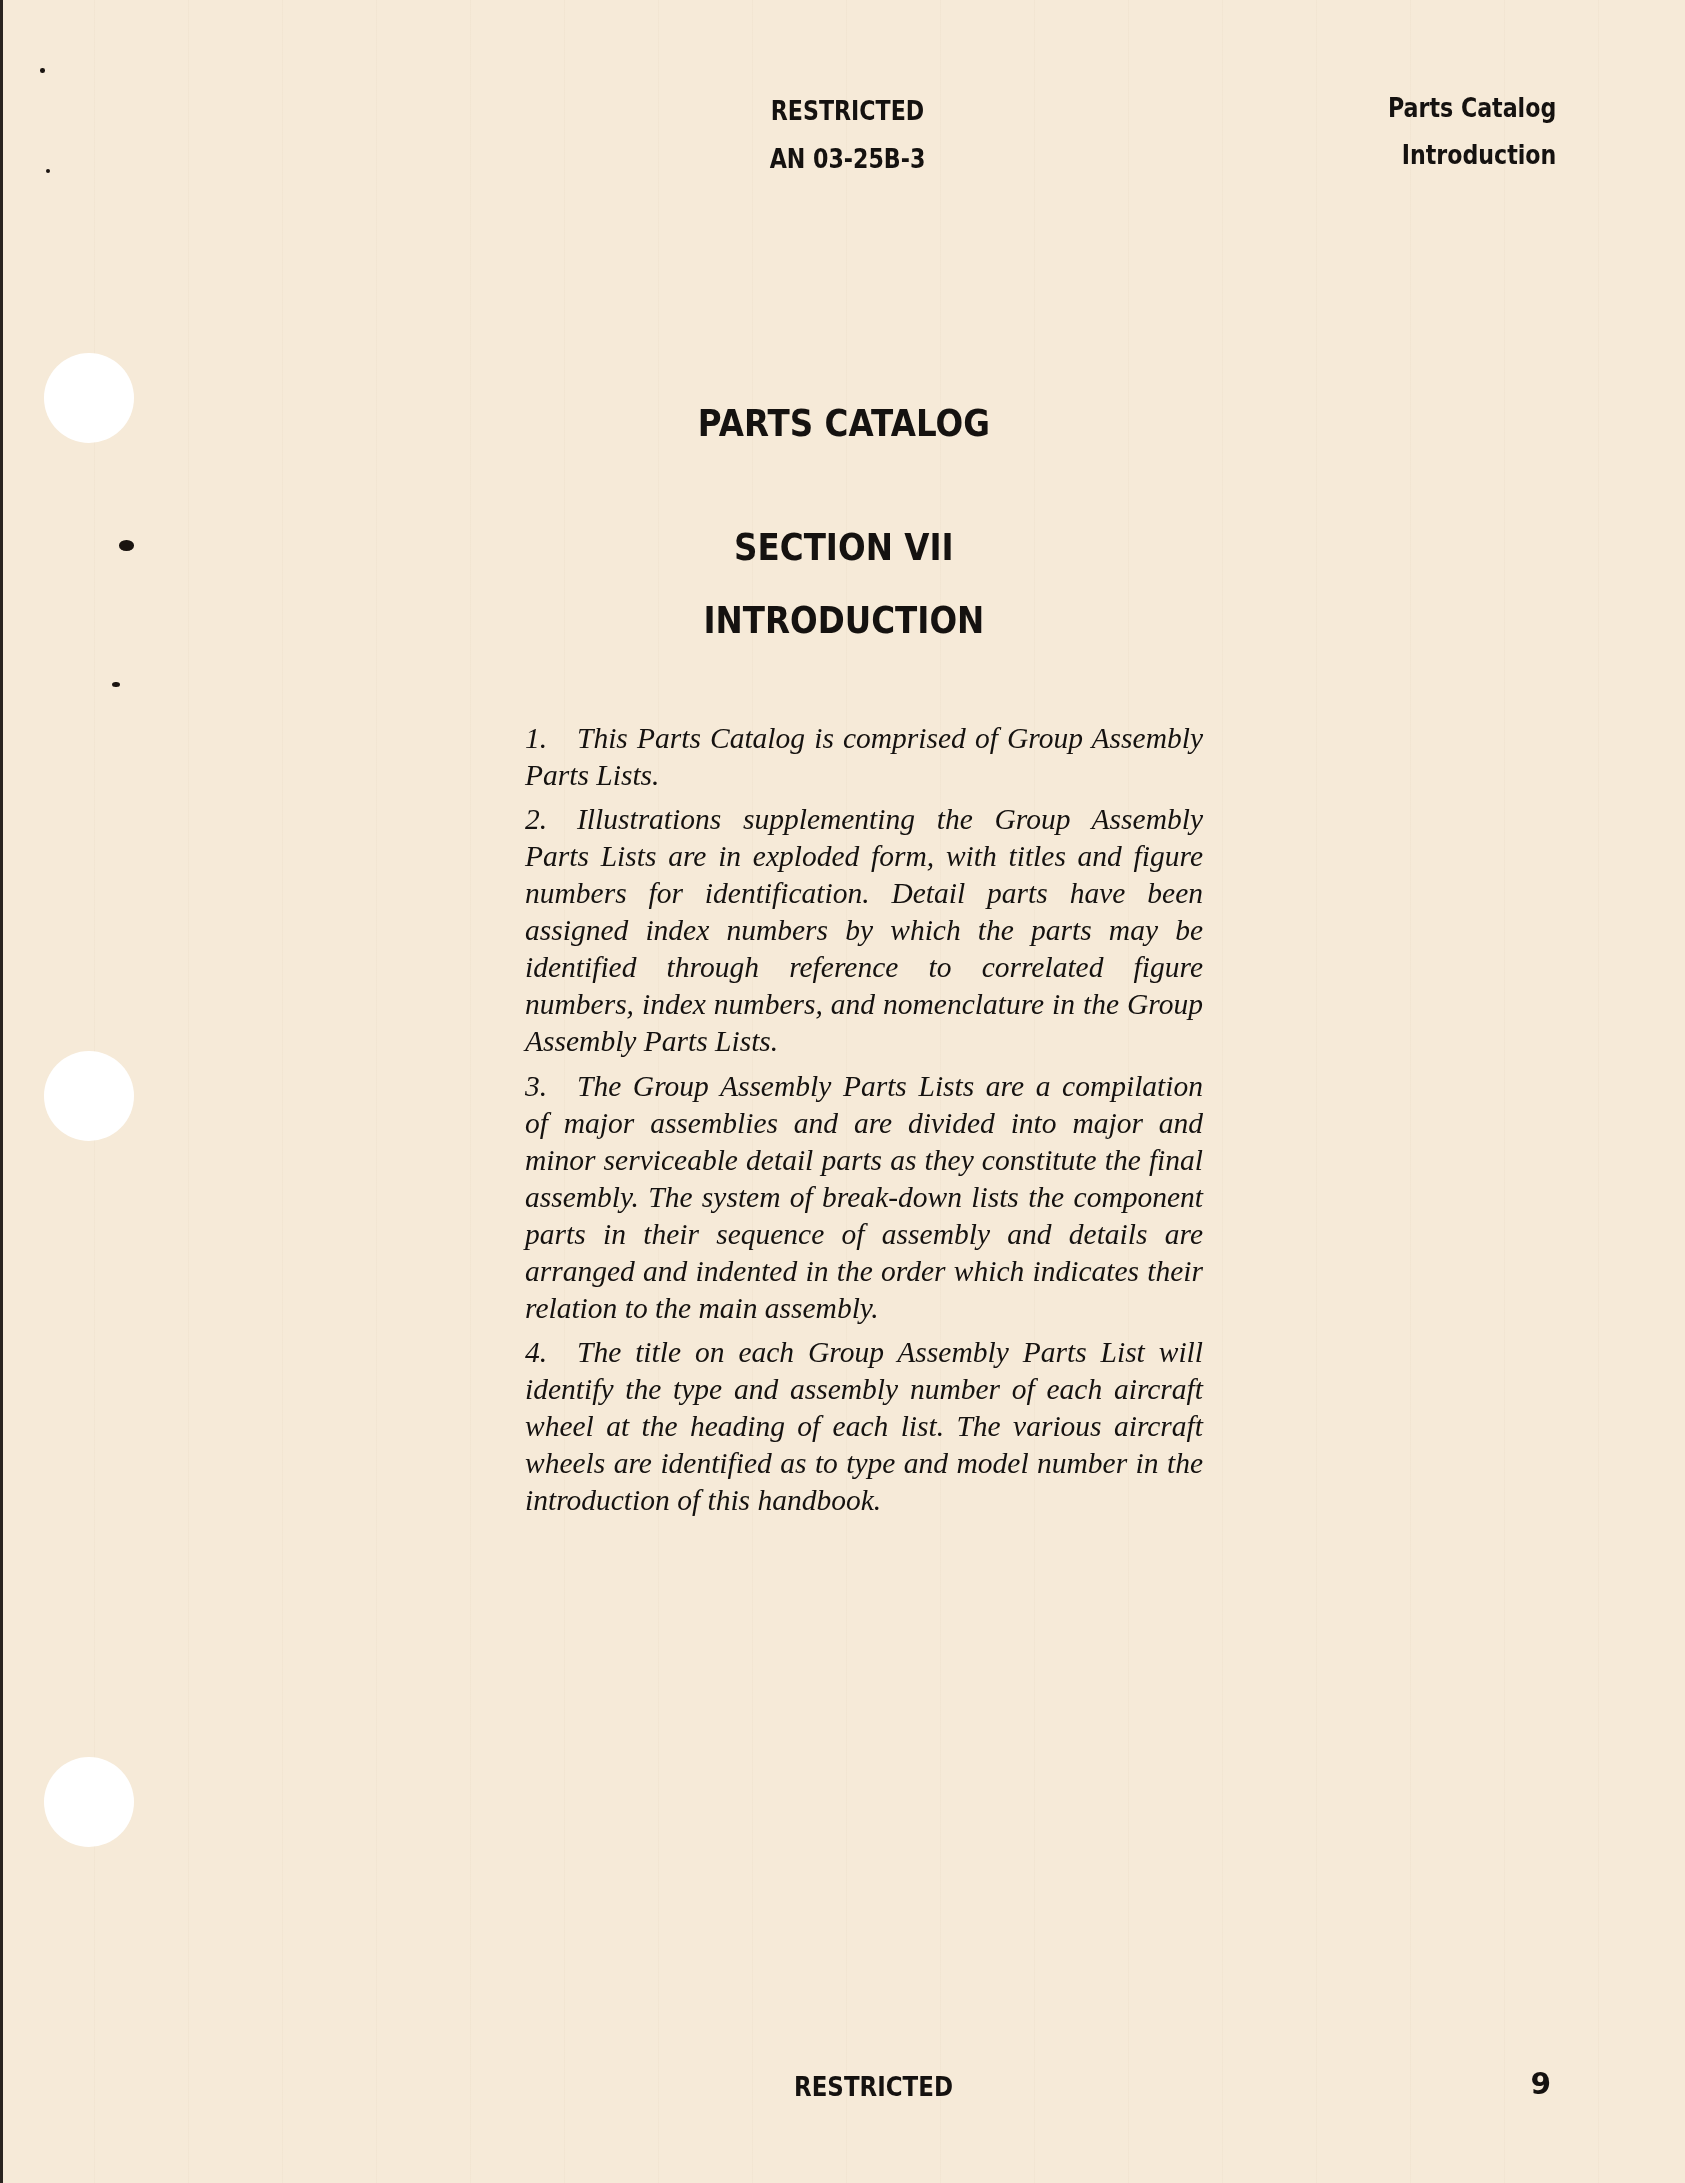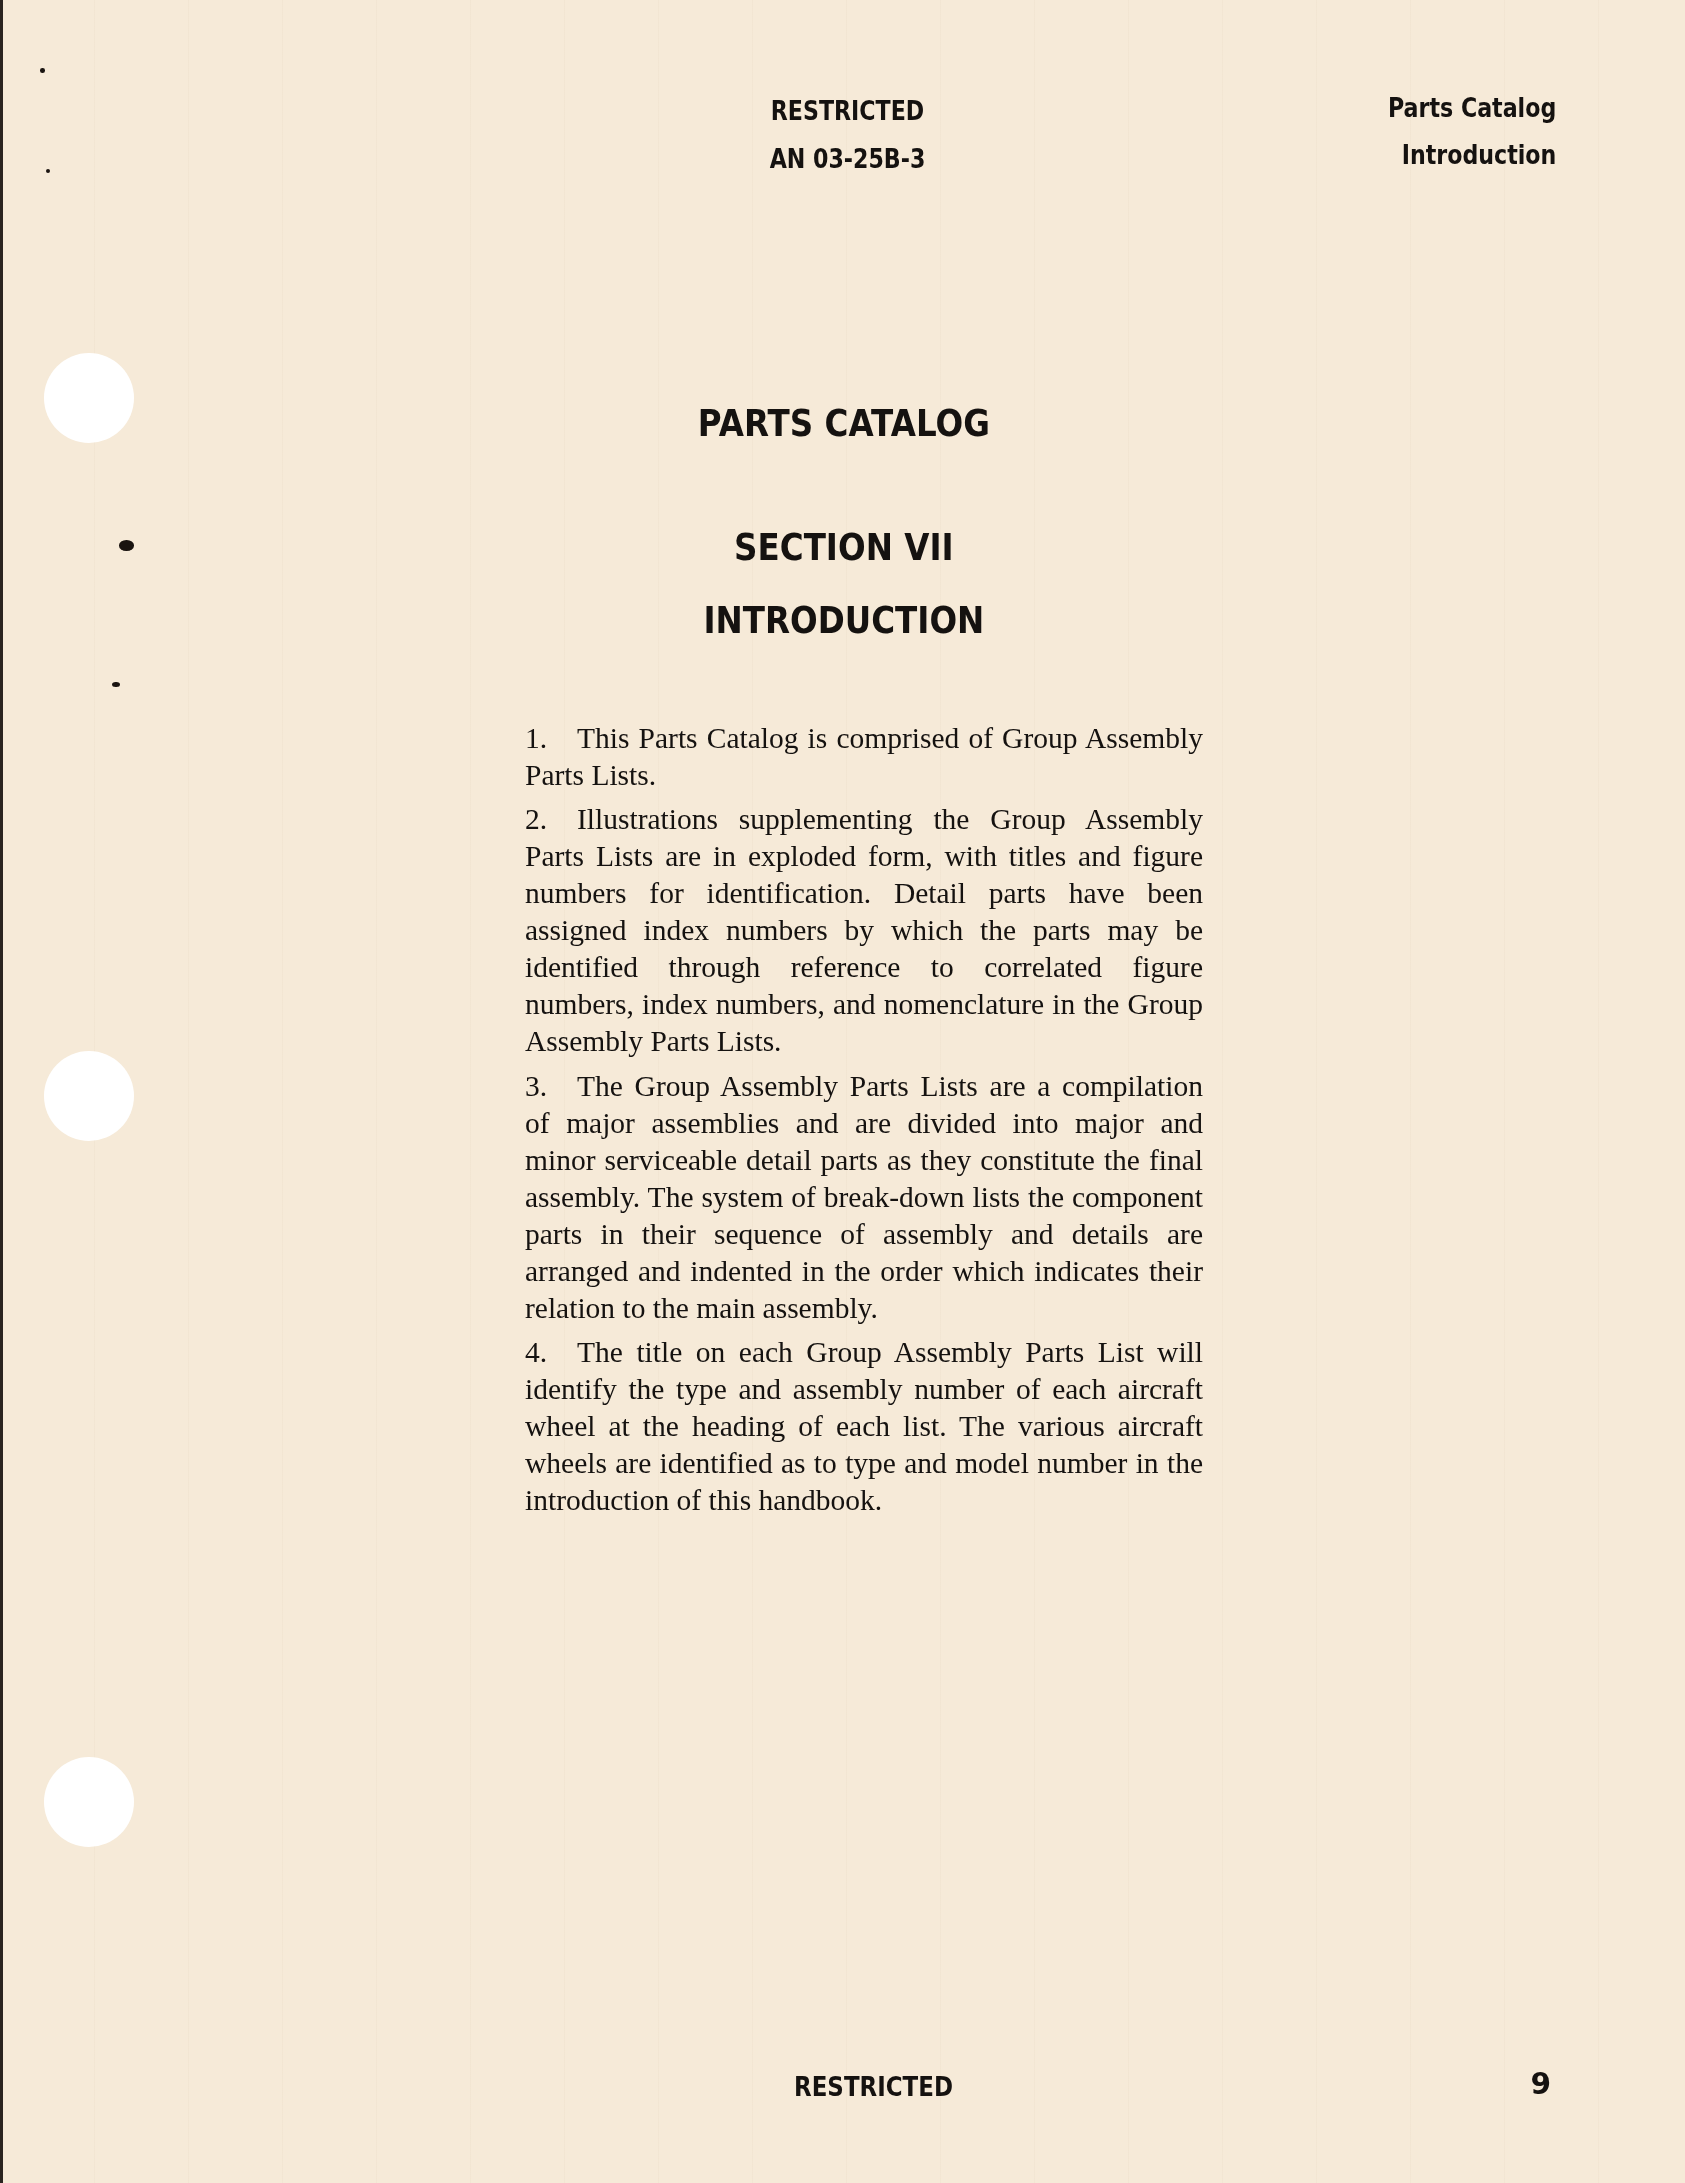--- a/index.html
+++ b/index.html
@@ -17,21 +17,21 @@
   .left-edge { position:absolute; left:0; top:0; width:2.7px; height:100%; background:#2a2420; }
   .hole { position:absolute; width:90px; height:90px; border-radius:50%; background:#ffffff; left:44px; }
   .speck { position:absolute; background:#1a1410; border-radius:50%; }
   .sans { font-family: "DejaVu Sans", sans-serif; font-weight: bold; letter-spacing: 0px; }
   .hdr-center { position:absolute; left:670px; width:355px; text-align:center; font-size:27px; line-height:48px; top:87px; transform: scaleX(0.82); transform-origin: center; }
   .hdr-right { position:absolute; right:129px; top:84px; text-align:right; font-size:27px; line-height:47px; transform: scaleX(0.82); transform-origin: right; }
   .title { position:absolute; left:0; width:1685px; text-align:center; transform: scaleX(0.88); transform-origin:854px 0; }
   .t1 { top:402px; font-size:37px; left:0; }
   .t2 { top:526px; font-size:37px; }
   .t3 { top:599px; font-size:37px; }
-  .body { position:absolute; left:525px; width:678px; top:720px; font-size:29.5px; line-height:37px; text-align:justify; }
+  .body { position:absolute; left:525px; width:678px; top:720px; font-size:29.5px; line-height:37px; text-align:justify;font-style:italic; }
   .para { margin: 0 0 7.4px 0; }
   .num { display:inline-block; width:52px; }
   .footer { position:absolute; top:2071px; left:794px; font-size:27px; transform: scaleX(0.85); transform-origin:left; }
   .pageno { position:absolute; top:2067px; right:134px; font-size:29.5px; }
 </style>
 </head>
 <body>
 
 <div class="page">
   <div class="left-edge"></div>

